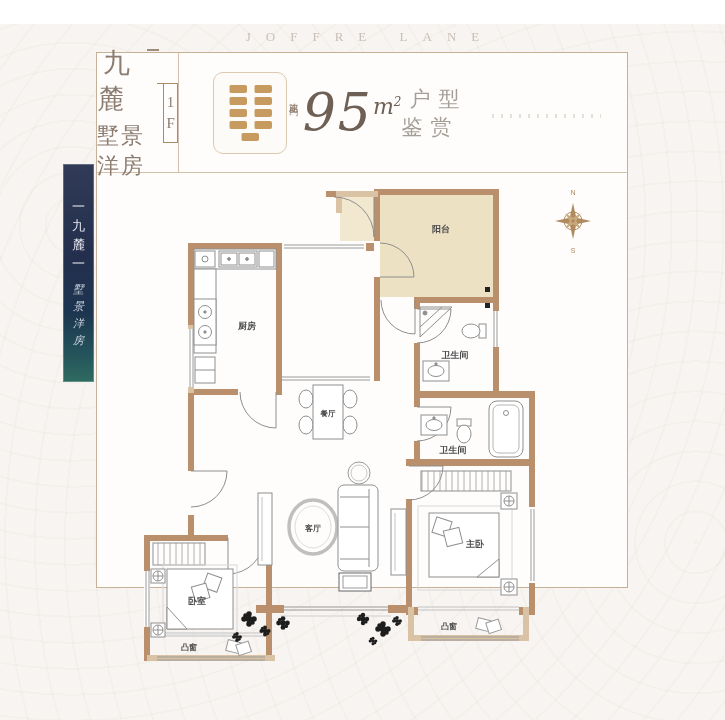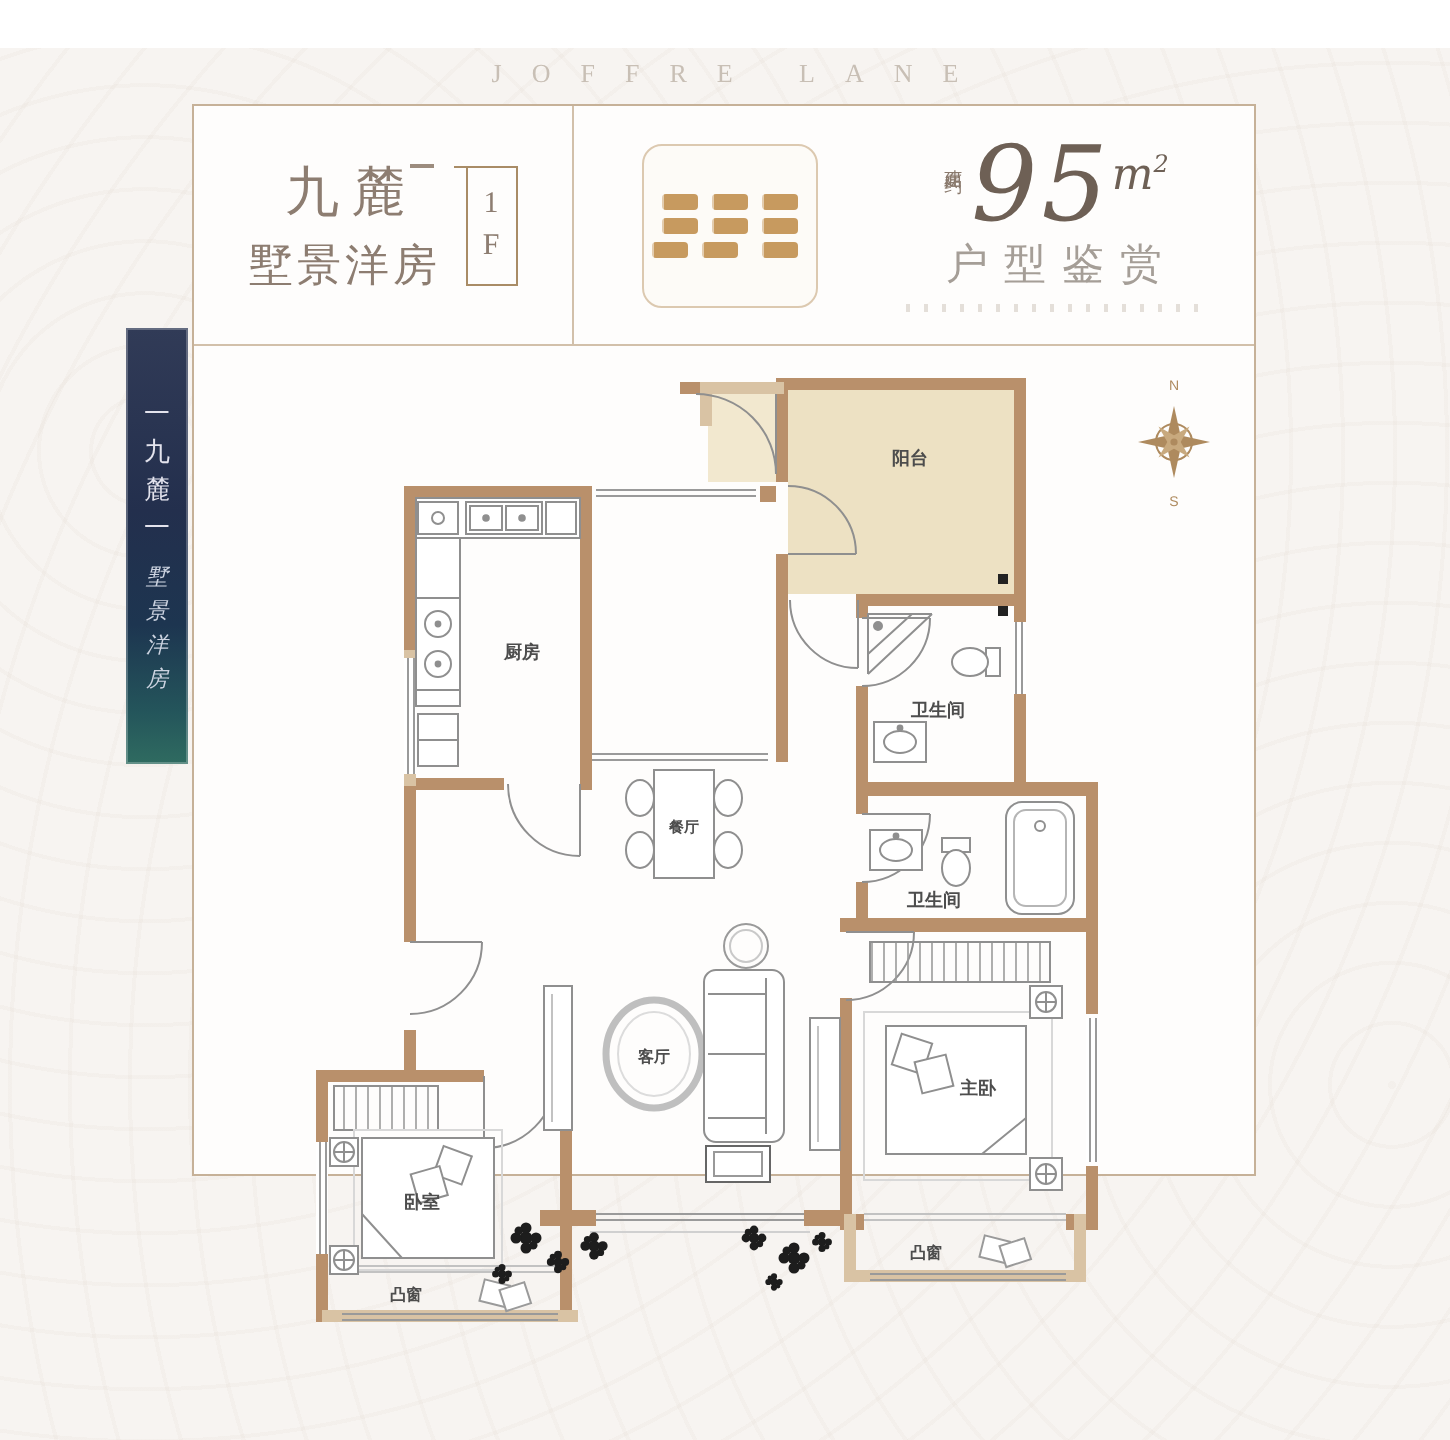--- a/index.html
+++ b/index.html
@@ -54,21 +54,21 @@
   .seal{
     margin-left:34px;width:88px;height:82px;border:1px solid #dcc9b0;border-radius:10px;
     background:#fdfbf7;display:flex;flex-wrap:wrap;align-content:center;justify-content:center;
     gap:4px 7px;padding:4px;box-sizing:border-box;
   }
   .seal i{
     display:block;width:18px;height:8px;border-radius:2px;background:#c79a5f;
     background-image:linear-gradient(90deg, rgba(255,255,255,.5) 0 1px, transparent 1px 4px);
   }
   .seal i.center{margin:0 auto;}
-  .area-block{margin-left:auto;margin-right:26px;display:flex;flex-direction:column;align-items:center;}
+  .area-block{margin-left:auto;margin-right:26px;display:flex;flex-direction:row;align-items:center;}
   .area-top{display:flex;align-items:flex-start;}
   .area-label{
     writing-mode:vertical-rl;font-size:9px;color:#8a7a6d;letter-spacing:2px;
     margin-top:8px;margin-right:3px;
   }
   .area-value{
     font-family:"DejaVu Serif", serif;font-style:italic;font-size:52px;line-height:.95;
     color:#6e6055;letter-spacing:2px;
   }
   .area-unit{
@@ -89,21 +89,21 @@
     position:absolute;left:63px;top:140px;width:31px;height:218px;
     background:linear-gradient(180deg,#313b57 0%,#232f4d 42%,#1d3550 68%,#24555b 88%,#2f6b60 100%);
     display:flex;flex-direction:column;align-items:center;justify-content:center;
     box-shadow:0 0 0 1px rgba(255,255,255,.25) inset;
   }
   .side-banner span{
     color:#e3e3ed;font-family:"Liberation Serif", serif;font-size:13px;line-height:19px;
   }
   .side-banner span.sub{color:#ccd3e0;font-size:11px;font-style:italic;line-height:17px;}
   .side-banner .gap{height:8px;}
-  .plan-wrap{position:absolute;left:48px;top:126px;}
+  .plan-wrap{position:absolute;left:34px;top:126px;}
   svg text{font-family:"Liberation Sans", sans-serif;}
 </style>
 </head>
 <body>
 
 <div class="page">
 
   <div class="wordmark">JOFFRE LANE</div>
 
   <div class="side-banner">

